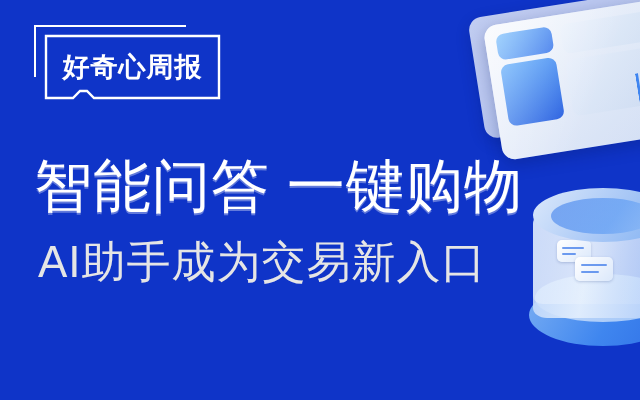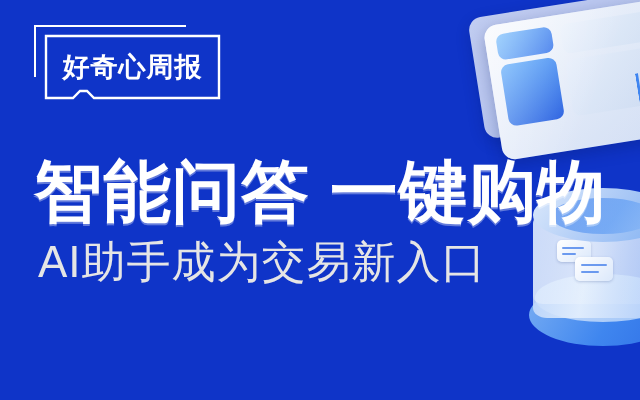--- a/index.html
+++ b/index.html
@@ -236,22 +236,22 @@
     padding-bottom: 1px;
     box-sizing: border-box;
   }
 
   
   .headline {
     position: absolute;
     left: 34px;
     top: 156px;
     color: #ffffff;
-    font-size: 68px;
-    font-weight: 700;
+    font-size: 58px;
+    font-weight: 400;
     letter-spacing: 1px;
     line-height: 1.05;
     white-space: nowrap;
     text-shadow: 0 2px 0 rgba(255,255,255,0.35);
     text-align: center;
   }
   .subhead {
     position: absolute;
     left: 38px;
     top: 238px;

